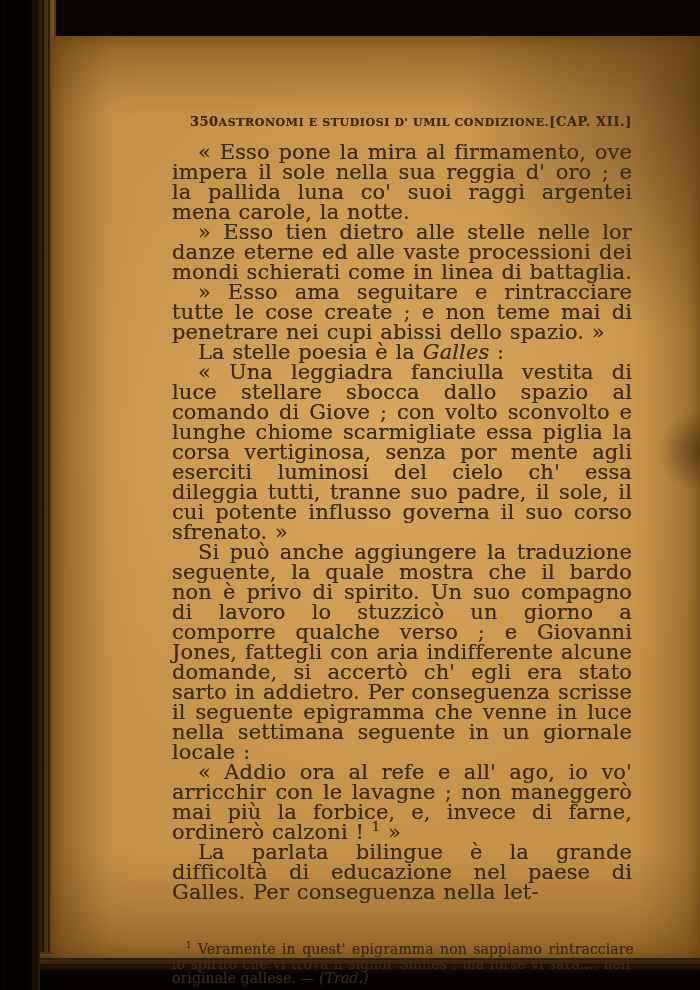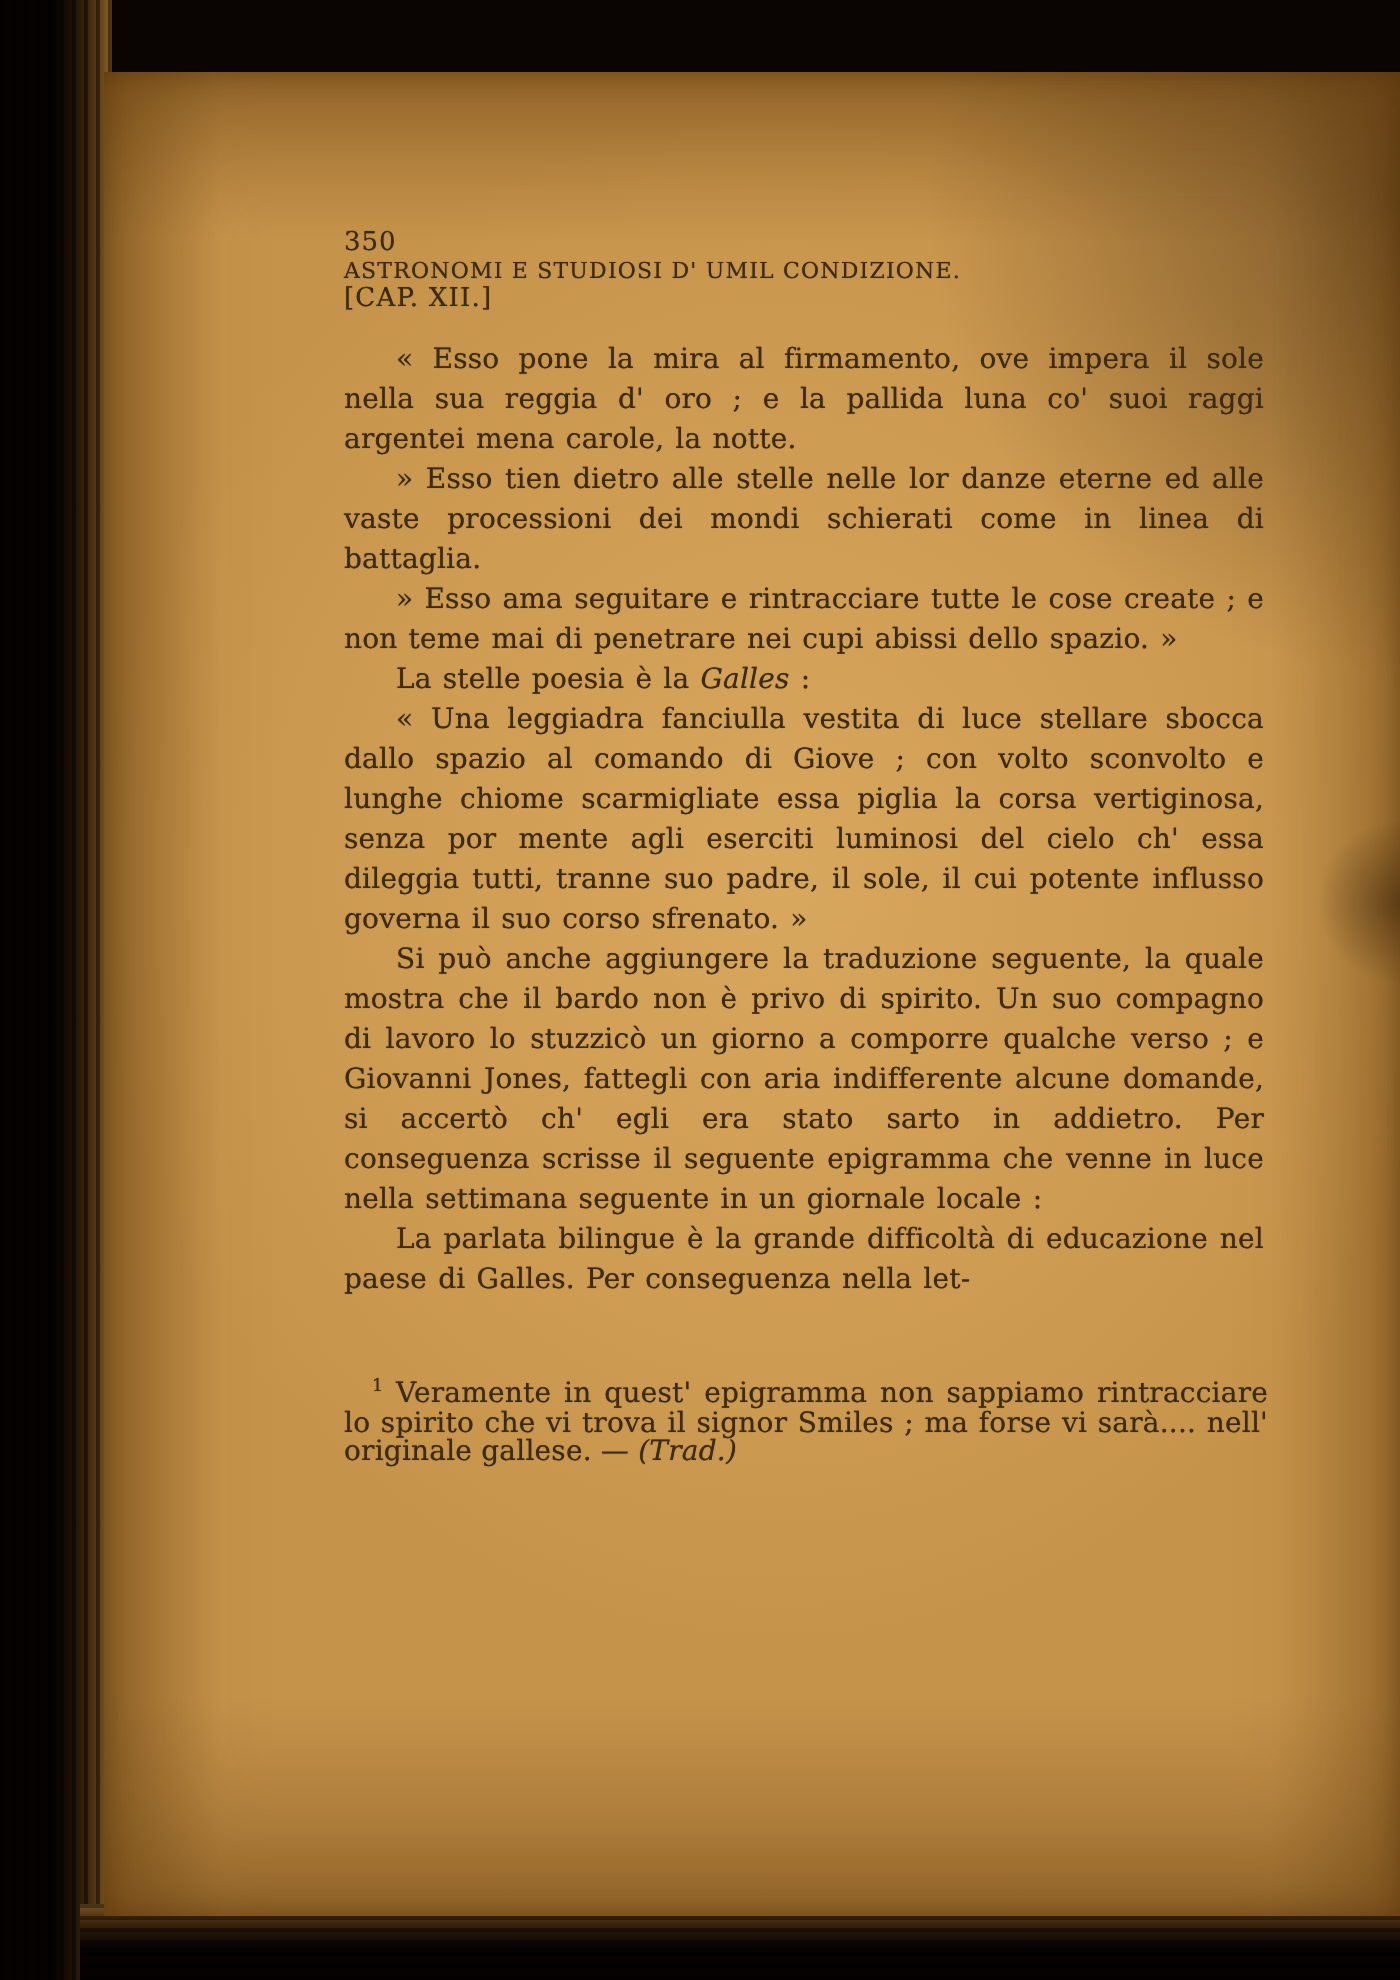--- a/index.html
+++ b/index.html
@@ -38,28 +38,28 @@
       #c6934a;
     box-shadow: inset 0 0 70px rgba(92,54,8,0.55), inset 0 0 14px rgba(60,32,2,0.45);
   }
   .content{
     position:absolute;left:120px;top:78px;width:460px;
     color:#3a2a16;
     text-shadow:0 0 0.5px rgba(58,42,22,0.65);
   }
   .header{
     display:flex;align-items:baseline;justify-content:flex-end;
-    font-size:11px;font-weight:400;letter-spacing:0.6px;
-    margin-bottom:13px;white-space:nowrap;flex-direction:column;
+    font-size:11px;font-weight:700;letter-spacing:0.6px;
+    margin-bottom:13px;white-space:nowrap;
   }
   .pagenum{font-size:13px;letter-spacing:0.5px;}
   .htitle{font-size:11px;}
   .hchap{font-size:13px;}
   .body{
-    font-size:14px;line-height:20px;text-align:justify;
+    font-size:21px;line-height:20px;text-align:justify;
     letter-spacing:0.1px;word-spacing:1px;
   }
   .para{margin:0;text-indent:26px;}
   .para i{font-style:italic;}
   sup{font-size:0.62em;vertical-align:super;line-height:0;}
   .footnote{
     margin-top:40px;width:462px;
     font-size:14px;line-height:14.5px;text-align:justify;
     letter-spacing:0.1px;
   }
@@ -87,20 +87,21 @@
         <p class="para">« Esso pone la mira al firmamento, ove impera il sole nella sua reggia d' oro ; e la pallida luna co' suoi raggi argentei mena carole, la notte.</p>
         <p class="para">» Esso tien dietro alle stelle nelle lor danze eterne ed alle vaste processioni dei mondi schierati come in linea di battaglia.</p>
         <p class="para">» Esso ama seguitare e rintracciare tutte le cose create ; e non teme mai di penetrare nei cupi abissi dello spazio. »</p>
 
         <p class="para"><span>La stelle poesia è la </span><i>Galles</i><span> :</span></p>
 
         <p class="para">« Una leggiadra fanciulla vestita di luce stellare sbocca dallo spazio al comando di Giove ; con volto sconvolto e lunghe chiome scarmigliate essa piglia la corsa vertiginosa, senza por mente agli eserciti luminosi del cielo ch' essa dileggia tutti, tranne suo padre, il sole, il cui potente influsso governa il suo corso sfrenato. »</p>
         <p class="para">Si può anche aggiungere la traduzione seguente, la quale mostra che il bardo non è privo di spirito. Un suo compagno di lavoro lo stuzzicò un giorno a comporre qualche verso ; e Giovanni Jones, fattegli con aria indifferente alcune domande, si accertò ch' egli era stato sarto in addietro. Per conseguenza scrisse il seguente epigramma che venne in luce nella settimana seguente in un giornale locale :</p>
 
 
+        <p class="para"><span>« Addio ora al refe e all' ago, io vo' arricchir con le lavagne ; non maneggerò mai più la forbice, e, invece di farne, ordinerò calzoni ! </span><sup>1</sup><span> »</span></p>
 
         <p class="para">La parlata bilingue è la grande difficoltà di educazione nel paese di Galles. Per conseguenza nella let-</p>
       </div>
 
       <div class="footnote">
         <p><sup>1</sup><span> Veramente in quest' epigramma non sappiamo rintracciare lo spirito che vi trova il signor Smiles ; ma forse vi sarà.... nell' originale gallese. — </span><i>(Trad.)</i></p>
       </div>
 
     </div>
   </div>

